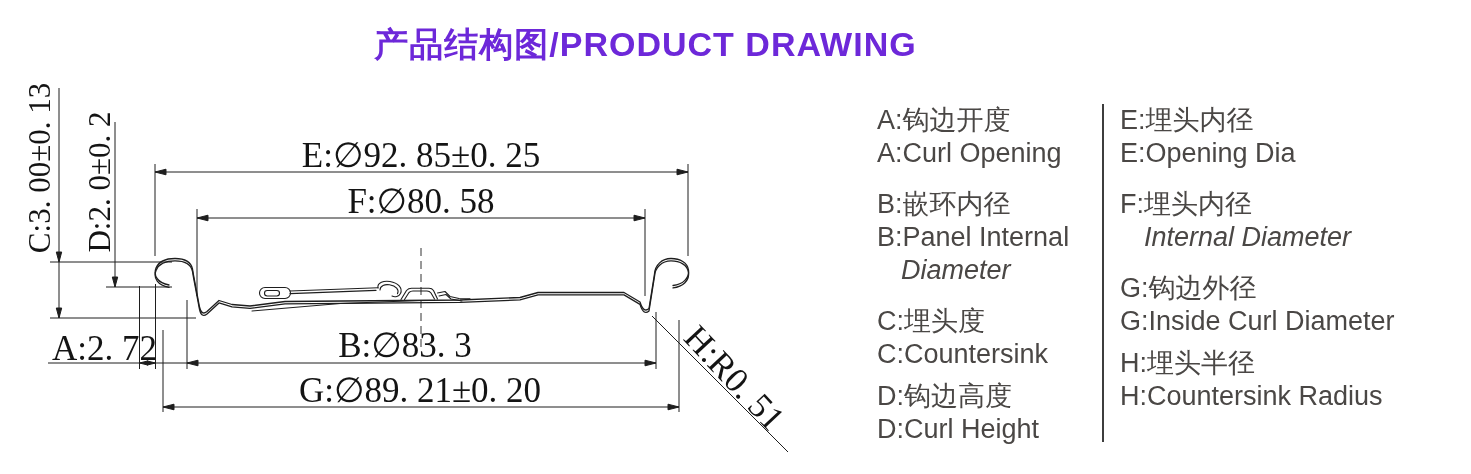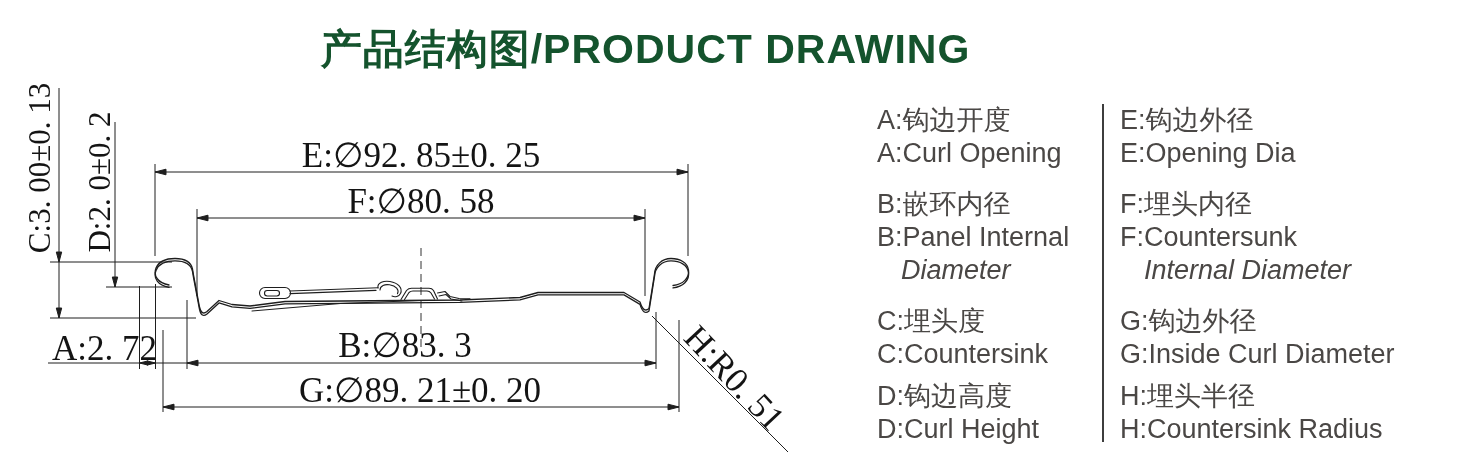--- a/index.html
+++ b/index.html
@@ -6,24 +6,24 @@
   body{
     position:relative;
     width:1471px;height:474px;
     overflow:hidden;
     font-family:"Liberation Sans",sans-serif;
   }
   .page-title{
     position:absolute;
     left:0;right:180px;top:22px;
     text-align:center;
-    font-size:41px;
+    font-size:34px;
     font-weight:600;
     letter-spacing:1px;
-    color:#14532d;
+    color:#6d28d9;
     white-space:nowrap;
   }
   .drawing-svg{
     position:absolute;left:0;top:0;
   }
   .dim-text{
     font-family:"Liberation Serif","DejaVu Serif",serif;
     font-size:35px;
     fill:#141414;
   }
@@ -191,26 +191,25 @@
       <div class="legend-line">C:Countersink</div>
     </div>
     <div class="legend-row">
       <div class="legend-line">D:钩边高度</div>
       <div class="legend-line">D:Curl Height</div>
     </div>
   </div>
 
   <div class="legend-col col-right">
     <div class="legend-row">
-      <div class="legend-line">E:钩边外径</div>
+      <div class="legend-line">E:埋头内径</div>
       <div class="legend-line">E:Opening Dia</div>
     </div>
     <div class="legend-row">
       <div class="legend-line">F:埋头内径</div>
-      <div class="legend-line">F:Countersunk</div>
       <div class="legend-line indent">Internal Diameter</div>
     </div>
     <div class="legend-row tight">
       <div class="legend-line">G:钩边外径</div>
       <div class="legend-line">G:Inside Curl Diameter</div>
     </div>
     <div class="legend-row">
       <div class="legend-line">H:埋头半径</div>
       <div class="legend-line">H:Countersink Radius</div>
     </div>

